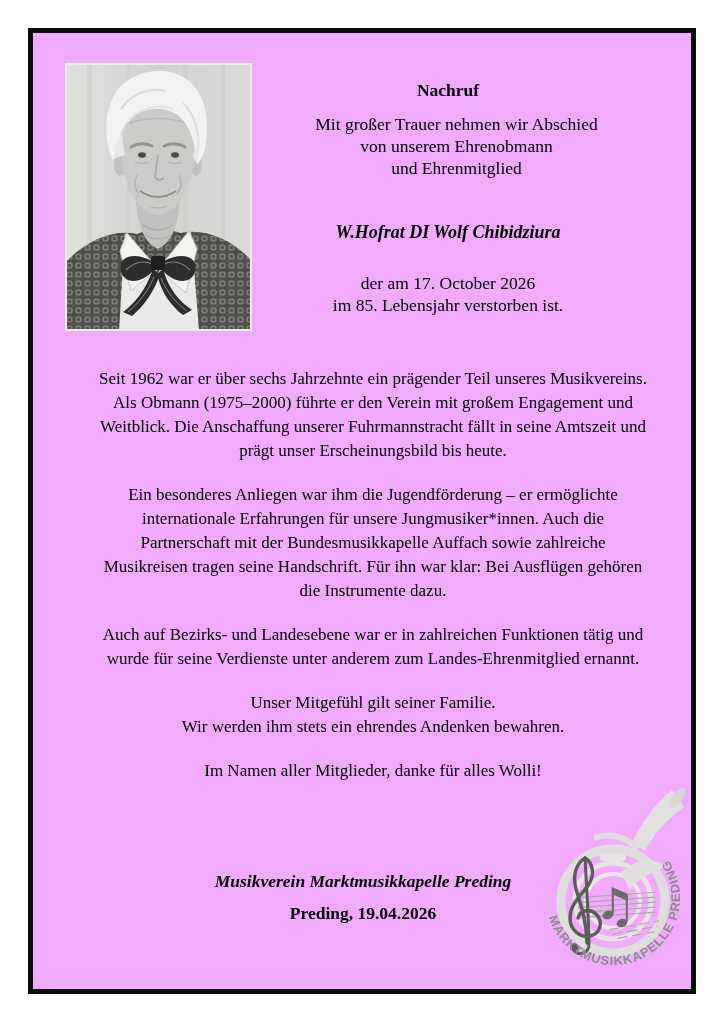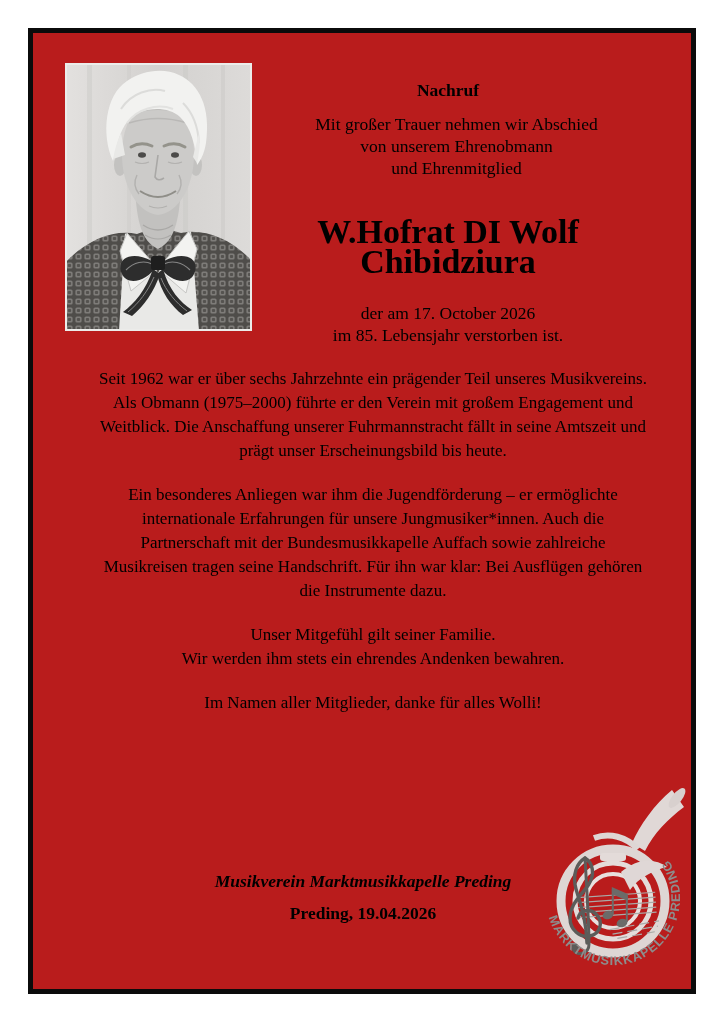--- a/index.html
+++ b/index.html
@@ -3,31 +3,31 @@
 <meta charset="utf-8">
 <style>
   html,body{margin:0;padding:0;background:#ffffff;}
   body{
     width:724px;height:1024px;overflow:hidden;
     font-family:"Liberation Serif", serif;color:#000;
     position:relative;
   }
   .frame{
     position:absolute;left:28px;top:28px;width:668px;height:966px;
-    border:5px solid #0b0b0b;box-sizing:border-box;background:#b91c1c;
+    border:5px solid #0b0b0b;box-sizing:border-box;background:#f0abfc;
   }
   .portrait{
     position:absolute;left:32px;top:30px;width:187px;height:268px;
   }
   .header-text{
     position:absolute;left:217px;top:46px;width:396px;text-align:center;
   }
   .nachruf{font-size:17.5px;font-weight:bold;line-height:22px;}
   .intro{margin-top:12px;font-size:17.5px;line-height:22px;white-space:pre-line;padding-left:17px;}
-  .name{margin:38px 0 0 0;font-size:34px;font-weight:bold;line-height:30px;}
+  .name{margin:38px 0 0 0;font-size:18px;font-weight:bold;line-height:30px;font-style:italic;}
   .death{margin-top:25px;font-size:17.5px;line-height:22px;white-space:pre-line;}
   .obituary-body{
     position:absolute;left:50px;top:334px;width:580px;text-align:center;
     font-size:17px;line-height:24px;z-index:2;
   }
   .obituary-body p{margin:0 0 20px 0;white-space:pre-line;}
   .footer{
     position:absolute;left:40px;top:836px;width:580px;text-align:center;z-index:2;
   }
   .footer .org{font-size:17.5px;font-weight:bold;line-height:24px;font-style:italic;}
@@ -127,20 +127,22 @@
   <div class="obituary-body">
     <p>Seit 1962 war er über sechs Jahrzehnte ein prägender Teil unseres Musikvereins.
 Als Obmann (1975–2000) führte er den Verein mit großem Engagement und
 Weitblick. Die Anschaffung unserer Fuhrmannstracht fällt in seine Amtszeit und
 prägt unser Erscheinungsbild bis heute.</p>
     <p>Ein besonderes Anliegen war ihm die Jugendförderung – er ermöglichte
 internationale Erfahrungen für unsere Jungmusiker*innen. Auch die
 Partnerschaft mit der Bundesmusikkapelle Auffach sowie zahlreiche
 Musikreisen tragen seine Handschrift. Für ihn war klar: Bei Ausflügen gehören
 die Instrumente dazu.</p>
+    <p>Auch auf Bezirks- und Landesebene war er in zahlreichen Funktionen tätig und
+wurde für seine Verdienste unter anderem zum Landes-Ehrenmitglied ernannt.</p>
     <p>Unser Mitgefühl gilt seiner Familie.
 Wir werden ihm stets ein ehrendes Andenken bewahren.</p>
     <p>Im Namen aller Mitglieder, danke für alles Wolli!</p>
   </div>
 
   <div class="footer">
     <div class="org">Musikverein Marktmusikkapelle Preding</div>
     <div class="place-date">Preding, 19.04.2026</div>
   </div>
 

